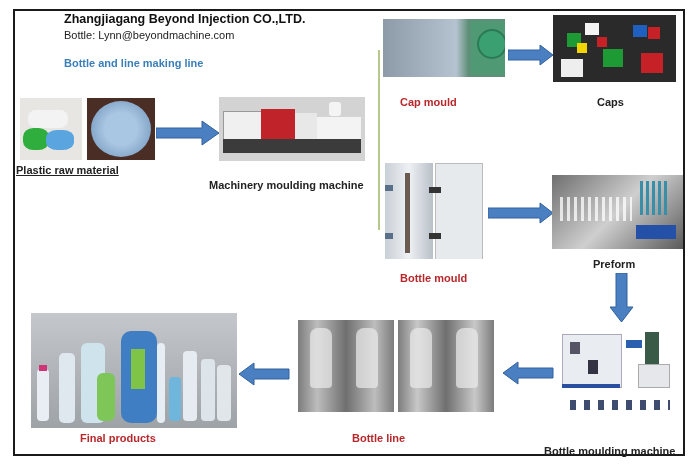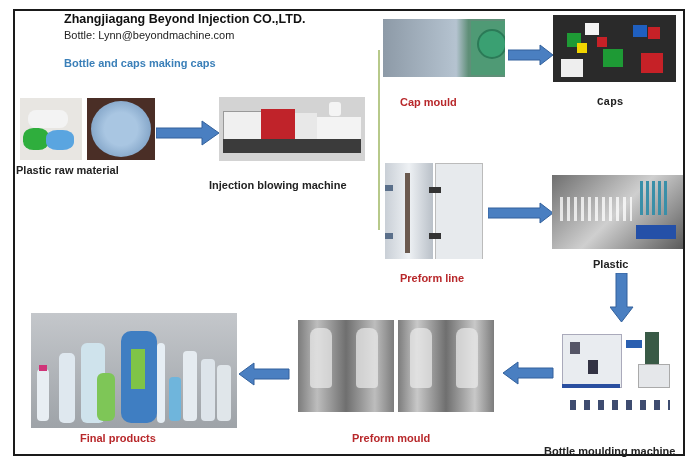--- a/index.html
+++ b/index.html
@@ -15,45 +15,45 @@
   .arrow{position:absolute;}
   .vline{position:absolute;left:378px;top:50px;width:2px;height:180px;background:#b7c98a;}
 </style>
 </head>
 <body>
 
 <div class="frame"></div>
 
 <div class="abs t-company">Zhangjiagang Beyond Injection CO.,LTD.</div>
 <div class="abs t-email">Bottle: Lynn@beyondmachine.com</div>
-<div class="abs t-line">Bottle and caps making caps</div>
+<div class="abs t-line">Bottle and line making line</div>
 
 <div class="img" style="left:20px;top:98px;width:62px;height:62px;background:#e8e6e2;">
   <div style="position:absolute;left:8px;top:12px;width:40px;height:18px;background:#f3f3f3;border-radius:8px;"></div>
   <div style="position:absolute;left:3px;top:30px;width:26px;height:22px;background:#2fae3d;border-radius:40%;"></div>
   <div style="position:absolute;left:26px;top:32px;width:28px;height:20px;background:#5aa5e0;border-radius:40%;"></div>
 </div>
 <div class="img" style="left:87px;top:98px;width:68px;height:62px;background:#4a2e26;">
   <div style="position:absolute;left:4px;top:3px;width:60px;height:56px;background:radial-gradient(circle,#a9c6e2 40%,#89aacc 70%,#5e6f86 100%);border-radius:50%;"></div>
 </div>
-<div class="abs lbl" style="left:16px;top:164px;">Plastic raw material</div>
+<div class="abs lbl" style="left:16px;top:164px;text-decoration:underline;">Plastic raw material</div>
 
 <svg class="arrow" style="left:156px;top:120px;" width="64" height="26" viewBox="0 0 64 26">
     <polygon points="0,8 46,8 46,1 63,13 46,25 46,18 0,18" fill="#4a7fc1" stroke="#33619c" stroke-width="1"></polygon>
   </svg>
 
 <div class="img" style="left:219px;top:97px;width:146px;height:64px;background:#d3d3d3;">
   <div style="position:absolute;left:4px;top:14px;width:38px;height:28px;background:#f0f0f0;border:1px solid #999;"></div>
   <div style="position:absolute;left:42px;top:12px;width:34px;height:30px;background:#c0232a;"></div>
   <div style="position:absolute;left:76px;top:16px;width:22px;height:26px;background:#e8e8e8;"></div>
   <div style="position:absolute;left:98px;top:20px;width:44px;height:22px;background:#f3f3f3;"></div>
   <div style="position:absolute;left:110px;top:5px;width:12px;height:14px;background:#f4f4f4;border-radius:3px;"></div>
   <div style="position:absolute;left:4px;top:42px;width:138px;height:14px;background:#3b3b3b;"></div>
 </div>
-<div class="abs lbl" style="left:209px;top:179px;">Injection blowing machine</div>
+<div class="abs lbl" style="left:209px;top:179px;">Machinery moulding machine</div>
 
 <div class="vline"></div>
 
 <div class="img" style="left:383px;top:19px;width:122px;height:58px;background:linear-gradient(90deg,#8d9aa7,#b5c3d0 60%,#5f8f78 70%);">
   <div style="position:absolute;left:88px;top:2px;width:34px;height:54px;background:#4f9a75;"></div>
   <div style="position:absolute;left:94px;top:10px;width:26px;height:26px;background:#3aa072;border-radius:50%;border:2px solid #2b7a57;"></div>
 </div>
 <div class="abs lbl red" style="left:400px;top:96px;">Cap mould</div>
 
 <svg class="arrow" style="left:508px;top:44px;" width="46" height="22" viewBox="0 0 46 22">
@@ -64,43 +64,43 @@
   <div style="position:absolute;left:14px;top:18px;width:14px;height:14px;background:#1e9a35;"></div>
   <div style="position:absolute;left:32px;top:8px;width:14px;height:12px;background:#f4f4f4;"></div>
   <div style="position:absolute;left:44px;top:22px;width:10px;height:10px;background:#c62127;"></div>
   <div style="position:absolute;left:24px;top:28px;width:10px;height:10px;background:#f1d400;"></div>
   <div style="position:absolute;left:50px;top:34px;width:20px;height:18px;background:#1e9a35;"></div>
   <div style="position:absolute;left:80px;top:10px;width:14px;height:12px;background:#1f5fbf;"></div>
   <div style="position:absolute;left:95px;top:12px;width:12px;height:12px;background:#c62127;"></div>
   <div style="position:absolute;left:88px;top:38px;width:22px;height:20px;background:#c62127;"></div>
   <div style="position:absolute;left:8px;top:44px;width:22px;height:18px;background:#eee;"></div>
 </div>
-<div class="abs lbl" style="left:597px;top:96px;font-family:Liberation Mono, monospace;">Caps</div>
+<div class="abs lbl" style="left:597px;top:96px;">Caps</div>
 
 <div class="img" style="left:385px;top:163px;width:100px;height:96px;background:#fff;">
   <div style="position:absolute;left:0;top:0;width:48px;height:96px;background:linear-gradient(90deg,#c9cfd6,#eef1f4,#b9c0c8);"></div>
   <div style="position:absolute;left:20px;top:10px;width:5px;height:80px;background:#6b5a4f;"></div>
   <div style="position:absolute;left:50px;top:0;width:46px;height:96px;background:#e7eaed;border:1px solid #bbb;"></div>
   <div style="position:absolute;left:-2px;top:22px;width:10px;height:6px;background:#5a6f8a;"></div>
   <div style="position:absolute;left:-2px;top:70px;width:10px;height:6px;background:#5a6f8a;"></div>
   <div style="position:absolute;left:44px;top:24px;width:12px;height:6px;background:#333;"></div>
   <div style="position:absolute;left:44px;top:70px;width:12px;height:6px;background:#333;"></div>
 </div>
-<div class="abs lbl red" style="left:400px;top:272px;">Preform line</div>
+<div class="abs lbl red" style="left:400px;top:272px;">Bottle mould</div>
 
 <svg class="arrow" style="left:488px;top:202px;" width="66" height="22" viewBox="0 0 66 22">
     <polygon points="0,6 52,6 52,1 65,11 52,21 52,16 0,16" fill="#4a7fc1" stroke="#33619c" stroke-width="1"></polygon>
   </svg>
 
 <div class="img" style="left:552px;top:175px;width:131px;height:74px;background:linear-gradient(135deg,#6f6f6f,#cfcfcf 50%,#5a5a5a);">
   <div style="position:absolute;left:8px;top:22px;width:72px;height:24px;background:repeating-linear-gradient(90deg,rgba(255,255,255,.75) 0 3px,transparent 3px 7px);"></div>
   <div style="position:absolute;left:88px;top:6px;width:30px;height:34px;background:repeating-linear-gradient(90deg,#3a8fa8 0 3px,transparent 3px 6px);"></div>
   <div style="position:absolute;left:84px;top:50px;width:40px;height:14px;background:#2450a8;"></div>
 </div>
-<div class="abs lbl" style="left:593px;top:258px;">Plastic</div>
+<div class="abs lbl" style="left:593px;top:258px;">Preform</div>
 
 <svg class="arrow" style="left:610px;top:273px;" width="24" height="50" viewBox="0 0 24 50">
     <polygon points="6,0 17,0 17,34 23,34 11.5,49 0,34 6,34" fill="#4a7fc1" stroke="#33619c" stroke-width="1"></polygon>
   </svg>
 
 <div class="img" style="left:560px;top:330px;width:120px;height:95px;background:#fff;">
   <div style="position:absolute;left:2px;top:4px;width:58px;height:52px;background:#e9ecf0;border:1px solid #aab;"></div>
   <div style="position:absolute;left:2px;top:54px;width:58px;height:4px;background:#2a4fa0;"></div>
   <div style="position:absolute;left:10px;top:12px;width:10px;height:12px;background:#556;"></div>
   <div style="position:absolute;left:28px;top:30px;width:10px;height:14px;background:#334;"></div>
@@ -116,21 +116,21 @@
   </svg>
 
 <div class="img" style="left:298px;top:320px;width:196px;height:92px;background:#fff;">
   <div style="position:absolute;left:0;top:0;width:96px;height:92px;background:linear-gradient(90deg,#7c7c7c,#bdbdbd 20%,#6f6f6f 50%,#bdbdbd 80%,#7c7c7c);"></div>
   <div style="position:absolute;left:100px;top:0;width:96px;height:92px;background:linear-gradient(90deg,#7c7c7c,#c8c8c8 20%,#6f6f6f 50%,#c8c8c8 80%,#7c7c7c);"></div>
   <div style="position:absolute;left:12px;top:8px;width:22px;height:60px;background:rgba(235,235,235,.7);border-radius:8px 8px 4px 4px;"></div>
   <div style="position:absolute;left:58px;top:8px;width:22px;height:60px;background:rgba(235,235,235,.7);border-radius:8px 8px 4px 4px;"></div>
   <div style="position:absolute;left:112px;top:8px;width:22px;height:60px;background:rgba(235,235,235,.7);border-radius:8px 8px 4px 4px;"></div>
   <div style="position:absolute;left:158px;top:8px;width:22px;height:60px;background:rgba(235,235,235,.7);border-radius:8px 8px 4px 4px;"></div>
 </div>
-<div class="abs lbl red" style="left:352px;top:432px;">Preform mould</div>
+<div class="abs lbl red" style="left:352px;top:432px;">Bottle line</div>
 
 <svg class="arrow" style="left:238px;top:362px;" width="52" height="24" viewBox="0 0 52 24">
     <polygon points="51,7 16,7 16,1 1,12 16,23 16,17 51,17" fill="#4a7fc1" stroke="#33619c" stroke-width="1"></polygon>
   </svg>
 
 <div class="img" style="left:31px;top:313px;width:206px;height:115px;background:linear-gradient(180deg,#c4c7cb,#9ea3a8);">
   <div style="position:absolute;left:6px;top:56px;width:12px;height:52px;background:#e8eef3;border-radius:4px;"></div>
   <div style="position:absolute;left:8px;top:52px;width:8px;height:6px;background:#d03478;"></div>
   <div style="position:absolute;left:28px;top:40px;width:16px;height:70px;background:#dfe8ef;border-radius:5px;"></div>
   <div style="position:absolute;left:50px;top:30px;width:24px;height:80px;background:#cfe3ec;border-radius:6px;"></div>

